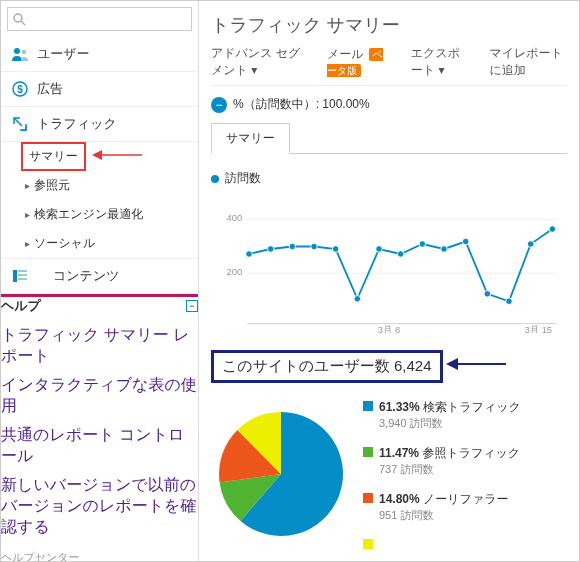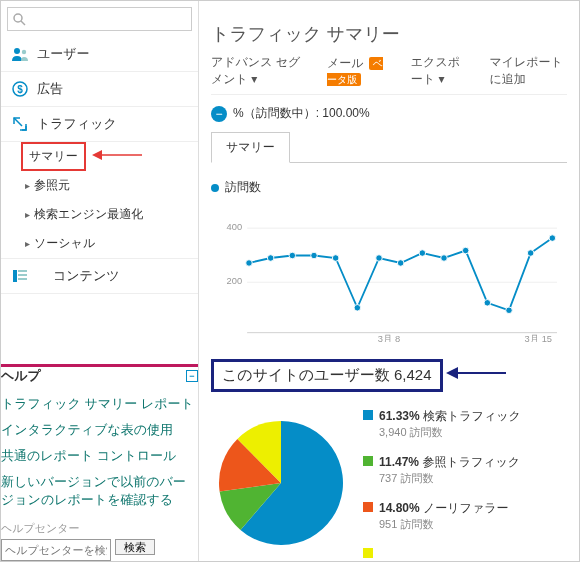--- a/index.html
+++ b/index.html
@@ -11,27 +11,27 @@
 .search-wrap { position: relative; }
 .search-wrap .sicon { position: absolute; left: 5px; top: 5px; color: #aaa; }
 .nav-item { display: flex; padding: 8px 10px; border-bottom: 1px solid #eee; cursor: pointer; color: #333; font-size: 13px; }
 .nav-item .nicon { width: 18px; height: 18px; margin-right: 8px; display: flex; align-items: center; justify-content: center; }
 .sub-items { padding-left: 20px; }
 .sub-item { padding: 6px 4px; font-size: 12px; color: #333; cursor: pointer; }
 .sub-item.highlighted { border: 2px solid #e53935; padding: 4px 6px; display: inline-block; }
 .caret { color: #666; margin-right: 4px; font-size: 10px; }
 .help-section { border-top: 3px solid #be185d; }
 .help-header { display: flex; justify-content: space-between; align-items: center; font-weight: bold; font-size: 13px; margin-bottom: 6px; }
-.help-link { color: #0f766e; padding: 4px 0; cursor: pointer; font-size: 13px; }
+.help-link { color: #4c1d95; padding: 4px 0; cursor: pointer; font-size: 16px; }
 .help-center { margin-top: 8px; }
 .help-center-label { color: #999; font-size: 11px; }
 .help-center-row { display: flex; gap: 4px; margin-top: 3px; }
 .help-center-row input { width: 110px; height: 22px; border: 1px solid #999; font-size: 11px; padding: 0 3px; }
 .help-center-row button { height: 16px; padding: 0 8px; border: 1px solid #999; background: #f3f3f3; font-size: 11px; cursor: pointer; }
-.main { flex: 1; padding: 21px 12px; overflow: hidden; position: relative; }
+.main { flex: 1; padding: 12px 12px; overflow: hidden; position: relative; }
 .page-title { font-size: 18px; color: #555; margin-bottom: 8px; }
 .toolbar { display: flex; gap: 20px; font-size: 12px; color: #555; margin-bottom: 10px; align-items: center; border-bottom: 1px solid #eee; padding-bottom: 6px; }
 .toolbar span { cursor: pointer; }
 .beta { background: #f57c00; color: #fff; font-size: 10px; padding: 1px 4px; border-radius: 2px; margin-left: 2px; }
 .metric-row { display: flex; align-items: center; gap: 6px; font-size: 12px; margin-bottom: 10px; }
 .dot-toggle { width: 16px; height: 16px; border-radius: 50%; background: #058dc7; color: #fff; display: flex; align-items: center; justify-content: center; font-size: 12px; line-height: 1; }
 .tabs { border-bottom: 1px solid #ccc; margin-bottom: 16px; }
 .tab { display: inline-block; padding: 6px 14px; border: 1px solid #ccc; border-bottom: 1px solid #fff; background: #fff; margin-bottom: -1px; font-size: 12px; }
 .chart-legend { display: flex; align-items: center; gap: 6px; font-size: 12px; margin-bottom: 6px; }
 .ldot { width: 8px; height: 8px; border-radius: 50%; background: #058dc7; }

